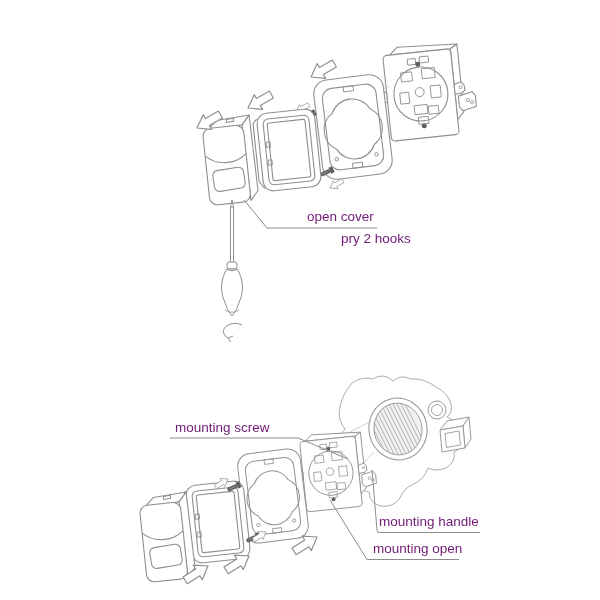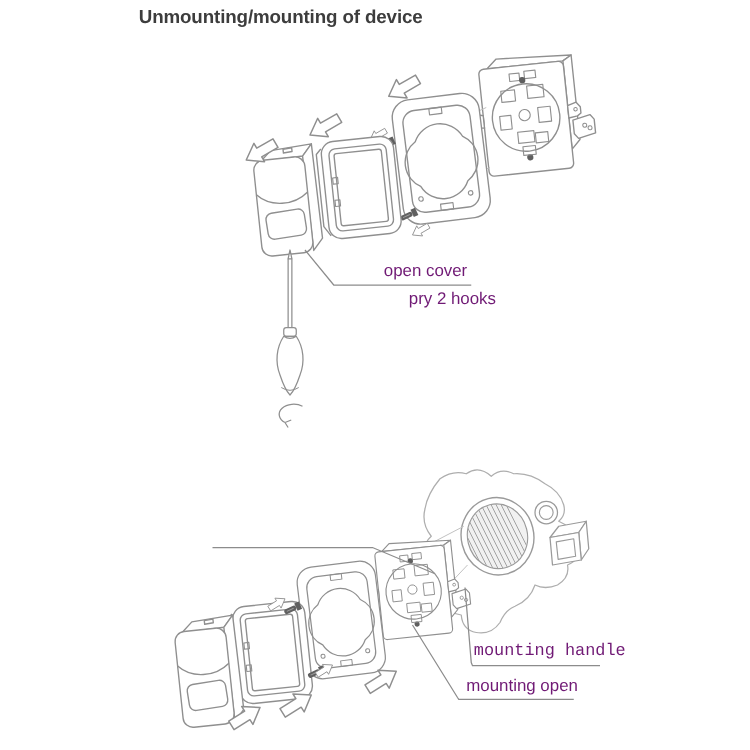--- a/index.html
+++ b/index.html
@@ -9,31 +9,30 @@
   }
   .page-title{
     position:absolute;left:111px;top:5px;
     font-size:15px;font-weight:bold;color:#3d3d3d;letter-spacing:-0.1px;
   }
   .art{position:absolute;left:0;top:0;width:600px;height:600px;}
   .callout{
     position:absolute;font-size:13.5px;color:#701a75;white-space:nowrap;line-height:1.2;
   }
   .cl-open-cover{left:307px;top:209px;}
-  .cl-pry-hooks{left:307px;top:231px;padding-left:20px;}
+  .cl-pry-hooks{left:321px;top:231px;padding-left:20px;}
   .cl-mounting-screw{left:175px;top:420px;}
-  .cl-mounting-handle{left:379px;top:514px;font-family:Liberation Mono, monospace;}
+  .cl-mounting-handle{left:379px;top:514px;}
   .cl-mounting-hole{left:373px;top:541px;}
 </style>
 </head>
 <body>
 
 <div class="page">
 
-  <div class="page-title">Unmounting/mounting of device</div>
 
   <svg class="art" viewBox="0 0 600 600" xmlns="http://www.w3.org/2000/svg">
     <defs>
 
       <g id="part-cover" stroke="#8f8f8f" fill="#ffffff" stroke-width="1.1" stroke-linejoin="round">
         <path d="M-21,-36 L-12,-44 L21,-46 L13,-37 Z"></path>
         <path d="M13,-37 L21,-46 L22,30 L14,39 Z"></path>
         <rect x="-27" y="-37" width="41" height="77" rx="8"></rect>
         <path d="M-27,-10 C-17,1 2,2 14,-8" fill="none"></path>
         <rect x="-22" y="5" width="31" height="21" rx="5" transform="rotate(-3)" fill="none"></rect>
@@ -194,16 +193,17 @@
         <path d="M372,470 L377,530 L378,532.5 L480,532.5"></path>
       </g>
       <g stroke="#8c8c8c" fill="none" stroke-width="1">
         <path d="M330,500 L366,558 L367,559.5 L459,559.5"></path>
       </g>
     </g>
   </svg>
 
   <div class="callout cl-open-cover">open cover</div>
   <div class="callout cl-pry-hooks">pry 2 hooks</div>
+  <div class="callout cl-mounting-screw">mounting screw</div>
   <div class="callout cl-mounting-handle">mounting handle</div>
   <div class="callout cl-mounting-hole">mounting open</div>
 
 </div>
 
 </body></html>

